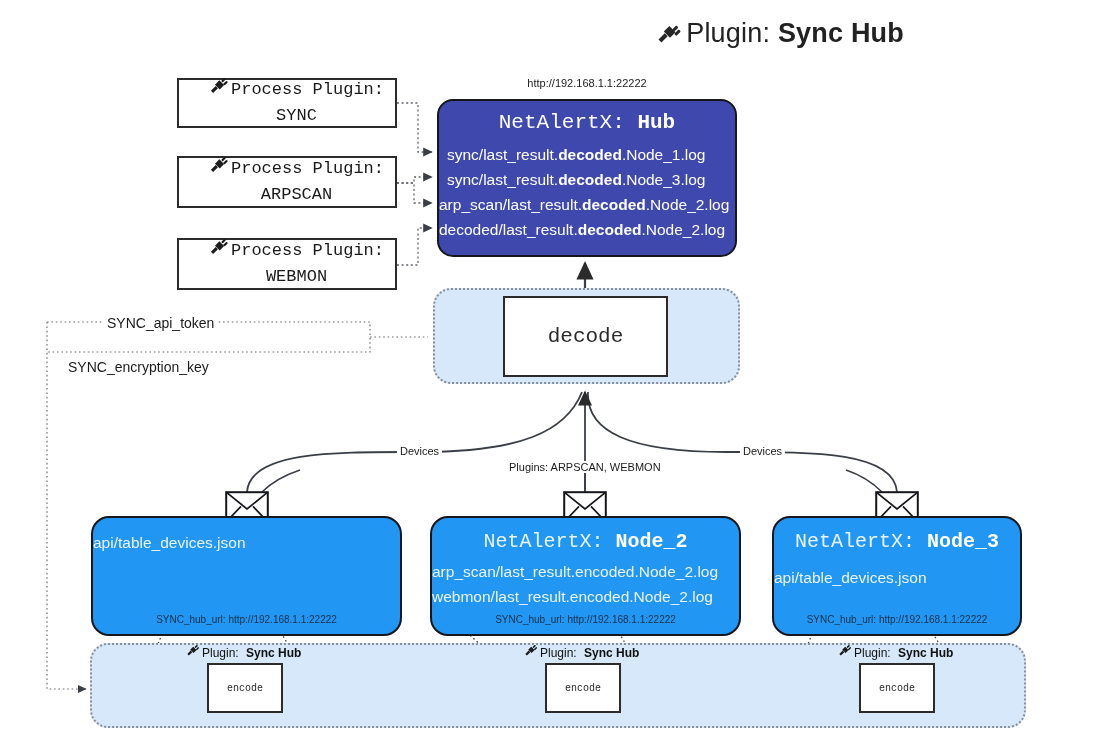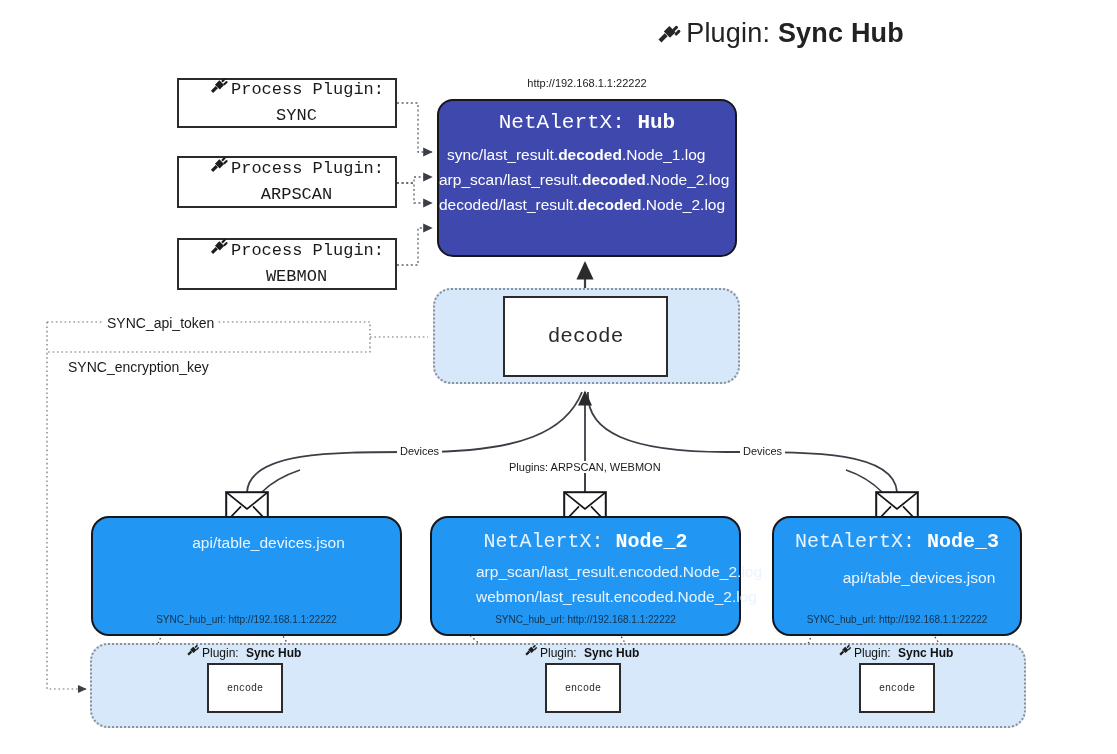--- a/index.html
+++ b/index.html
@@ -47,21 +47,21 @@
          font-family:"Liberation Mono","DejaVu Sans Mono",monospace;color:#2a2a2a;}
   .opbox.decode{font-size:21px;}
   .opbox.encode{font-size:10px;}
 
   
   .node{position:absolute;background:#2196f3;border:2.5px solid #15171c;
         border-radius:18px;box-sizing:border-box;color:#fff;}
   .node .ntitle{text-align:center;margin-top:12px;font-size:20px;
         font-family:"Liberation Mono","DejaVu Sans Mono",monospace;color:#e9f4ff;}
   .node .ntitle b{font-weight:bold;color:#fff;}
-  .node .nlines{margin-top:12px;text-align:center;margin-left:44px;}
+  .node .nlines{margin-top:12px;text-align:left;}
   .node .nline{font-size:15.5px;line-height:1.62;color:#eaf4fe;white-space:nowrap;}
   .node .nurl{position:absolute;left:0;bottom:9px;width:100%;text-align:center;
         font-size:10px;color:#16314a;white-space:nowrap;}
 
   
   .pcap{position:absolute;font-size:12px;color:#111;white-space:nowrap;
         display:flex;align-items:center;gap:2px;}
   .pcap b{font-weight:bold;}
 
   
@@ -187,20 +187,21 @@
 
   <div class="hub-url">http://192.168.1.1:22222</div>
 
   <div class="hub">
     <div class="htitle">
       <span>NetAlertX:</span>
       <b>Hub</b>
     </div>
     <div class="hrows">
       <div class="hrow"><span>sync/last_result.</span><b>decoded</b><span>.Node_1.log</span></div>
+      <div class="hrow"><span>sync/last_result.</span><b>decoded</b><span>.Node_3.log</span></div>
       <div class="hrow" style="padding-left:0;"><span>arp_scan/last_result.</span><b>decoded</b><span>.Node_2.log</span></div>
       <div class="hrow" style="padding-left:0;"><span>decoded/last_result.</span><b>decoded</b><span>.Node_2.log</span></div>
     </div>
   </div>
 
   <div class="zone" style="left:433px;top:288px;width:307px;height:96px;"></div>
   <div class="opbox decode" style="left:503px;top:296px;width:165px;height:81px;">
     <span>decode</span>
   </div>
 

